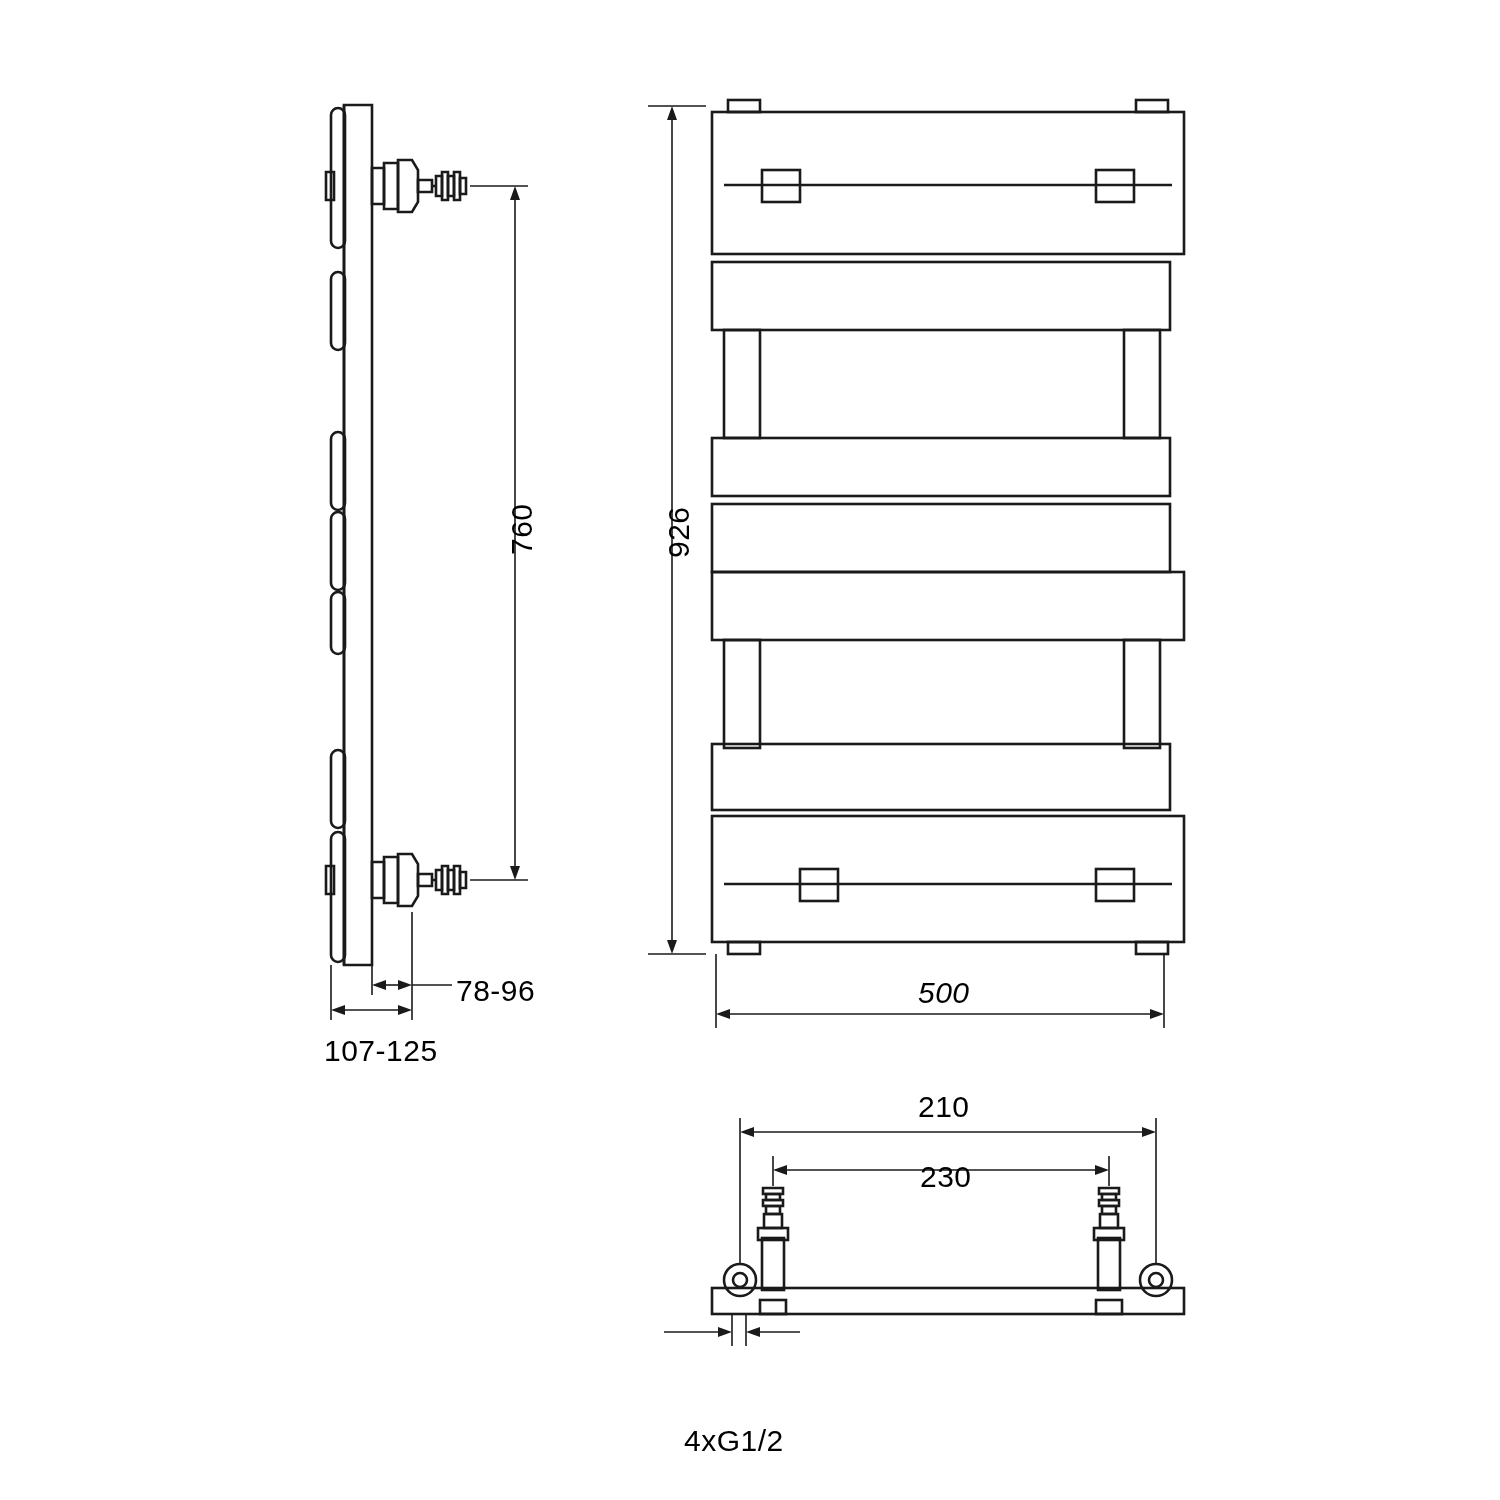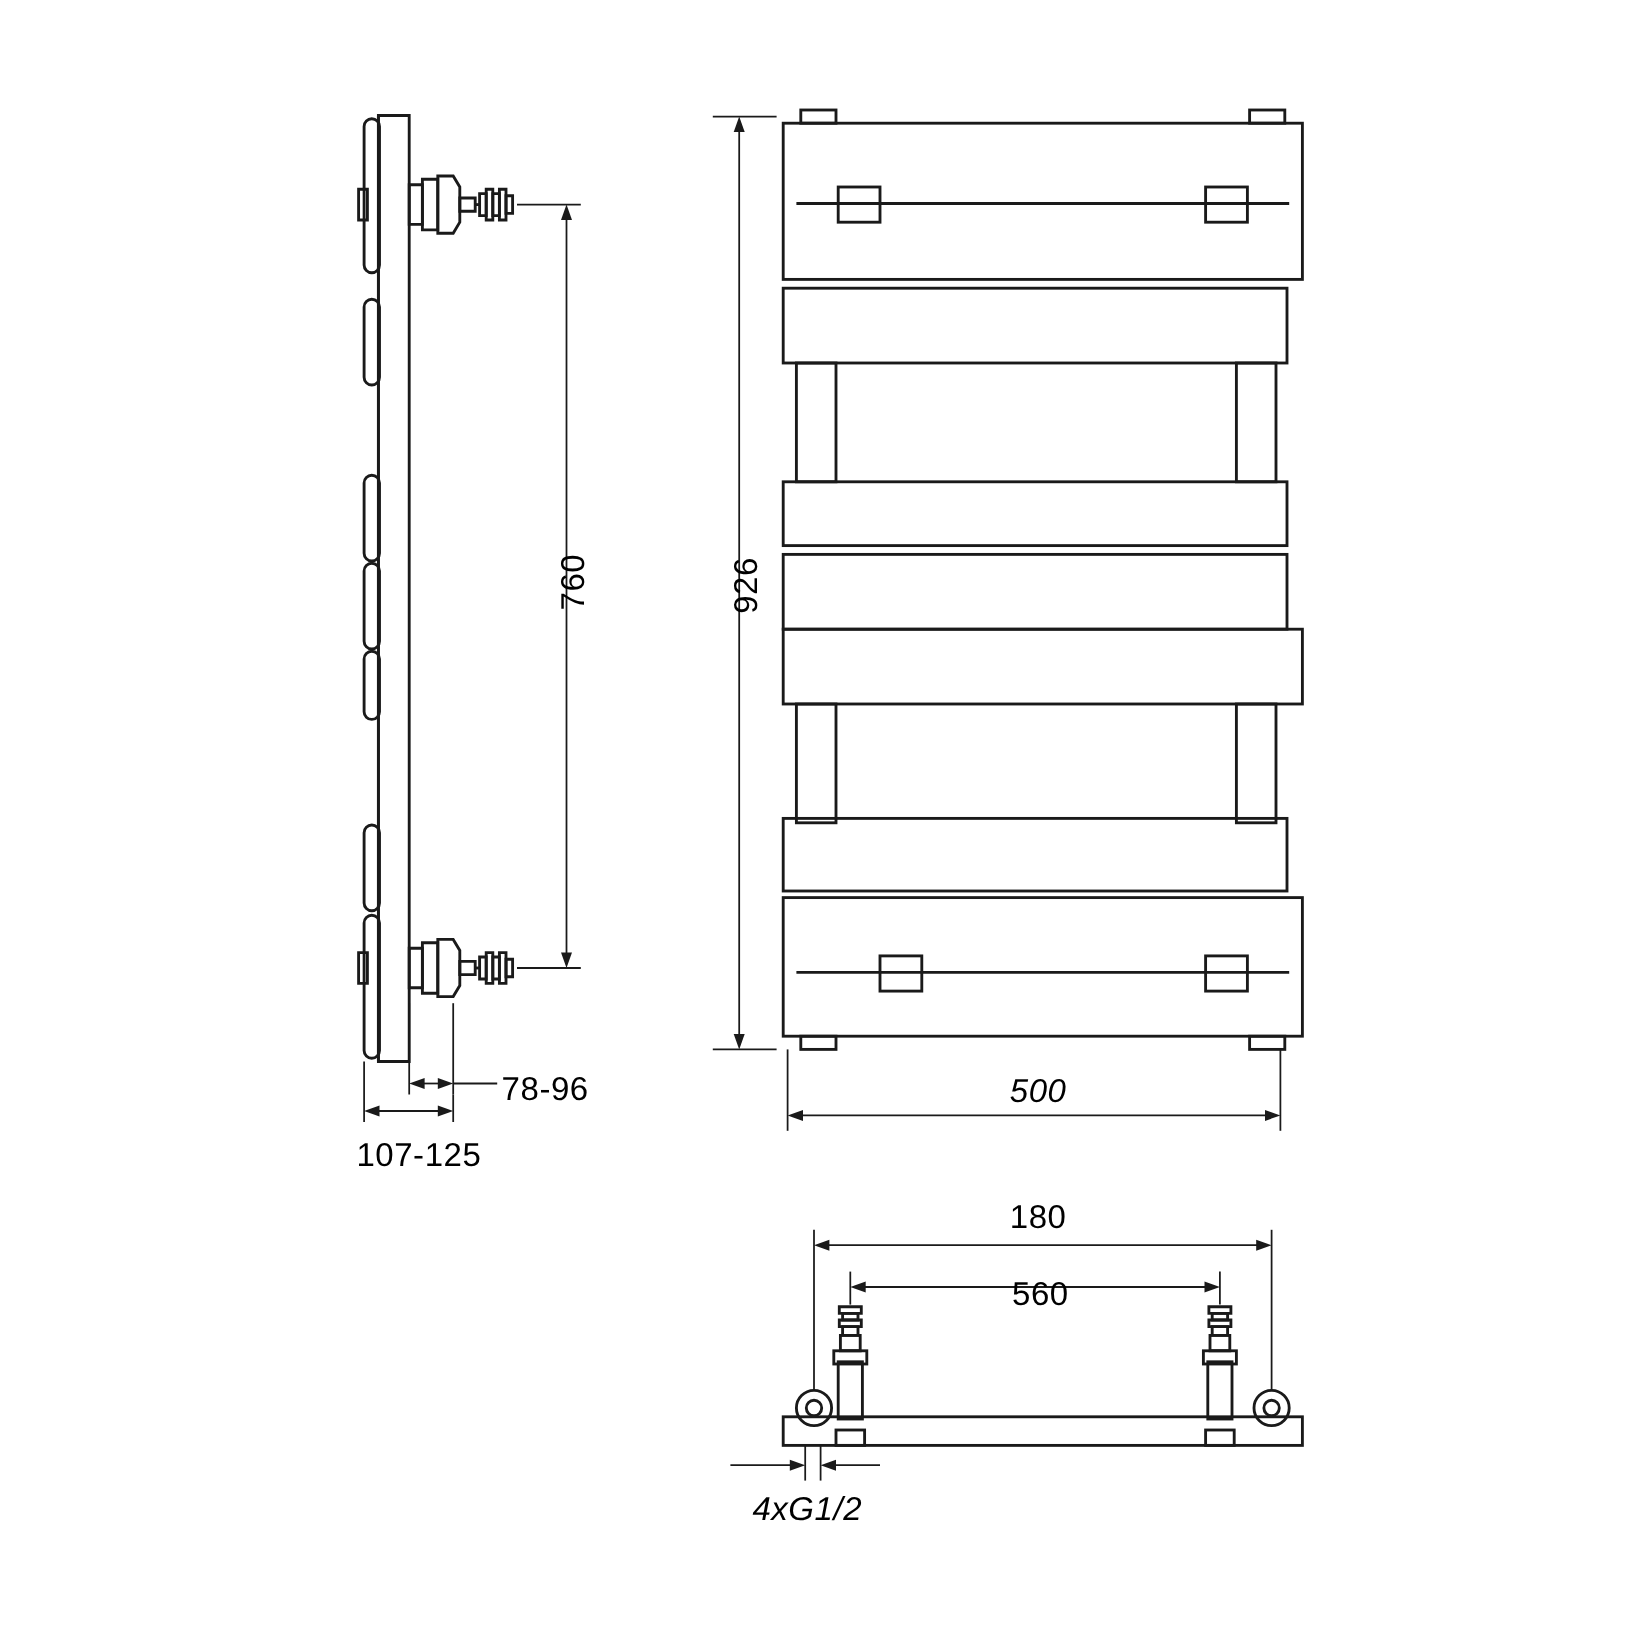--- a/index.html
+++ b/index.html
@@ -212,19 +212,19 @@
   <div class="dimtext rot90" style="left:505px; top:555px;">760</div>
 
   <div class="dimtext" style="left:456px; top:974px;">78-96</div>
 
   <div class="dimtext" style="left:324px; top:1034px;">107-125</div>
 
   <div class="dimtext rot90" style="left:662px; top:558px;">926</div>
 
   <div class="dimtext" style="left:918px; top:976px;font-style:italic;">500</div>
 
-  <div class="dimtext" style="left:918px; top:1090px;">180</div>
-
-  <div class="dimtext" style="left:920px; top:1160px;">560</div>
-
-  <div class="dimtext" style="left:684px; top:1356px;font-style:italic;">4xG1/2</div>
+  <div class="dimtext" style="left:918px; top:1090px;">210</div>
+
+  <div class="dimtext" style="left:920px; top:1160px;">230</div>
+
+  <div class="dimtext" style="left:684px; top:1424px;">4xG1/2</div>
 
 </div>
 
 </body></html>

